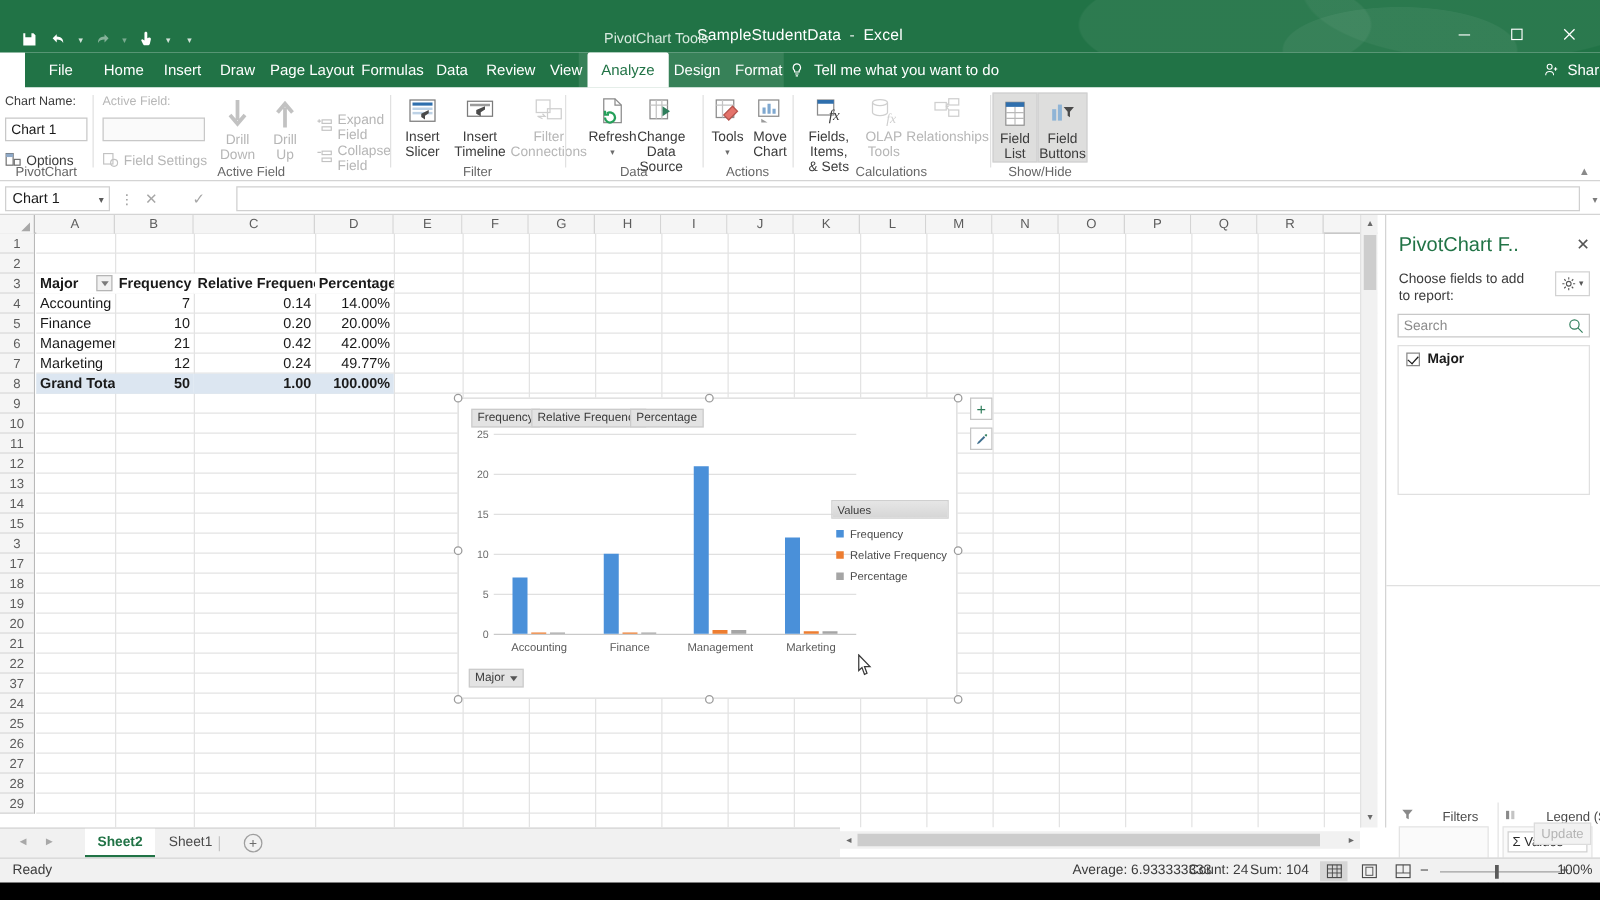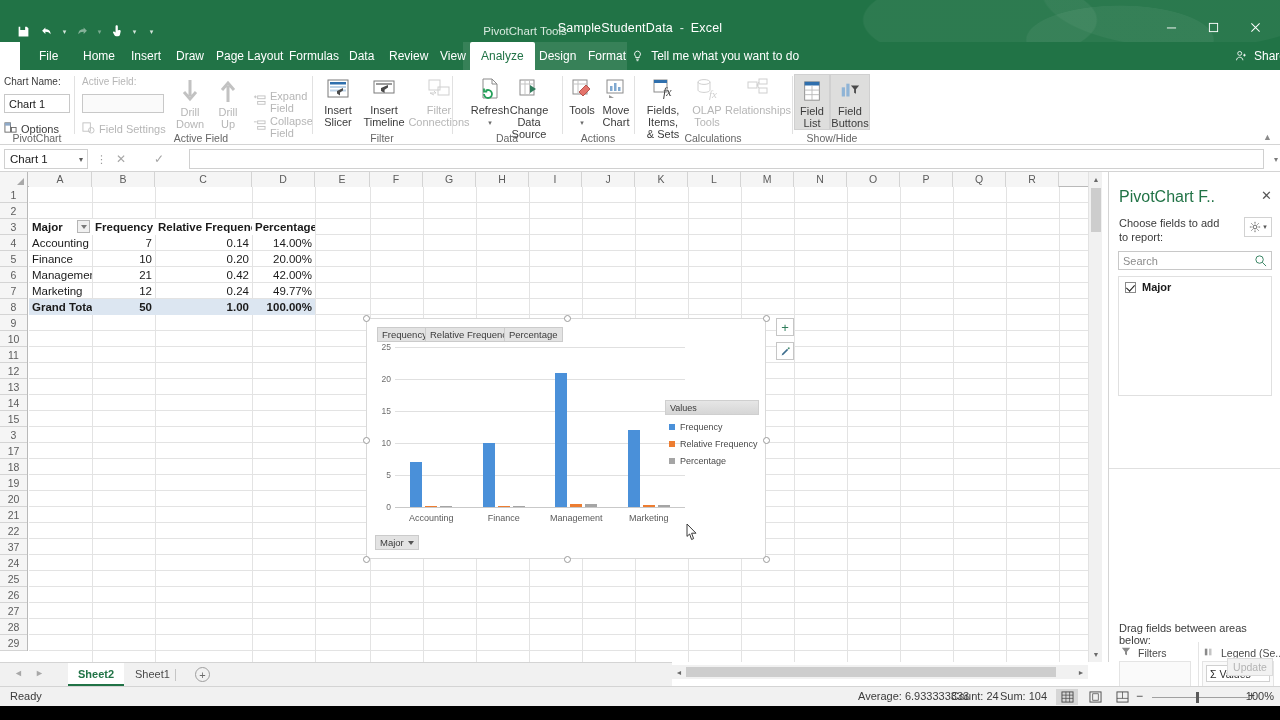--- a/index.html
+++ b/index.html
@@ -180,21 +180,21 @@
   .fieldlist { position:absolute; left:9px; top:104px; width:154px; height:120px; border:1px solid #e0e0e0;
                background:#fff; }
   .fieldrow { display:flex; align-items:center; gap:6px; padding:4px 6px; font-size:11px;
               font-weight:bold; color:#1a1a1a; }
   .chk { width:11px; height:11px; border:1px solid #8a8a8a; background:#fff; position:relative; flex:0 0 11px;}
   .chk.on::after { content:""; position:absolute; left:2px; top:0px; width:4px; height:7px;
                    border:solid #1a1a1a; border-width:0 1.6px 1.6px 0; transform:rotate(42deg); }
   .pane-divider { position:absolute; left:0; top:296px; width:172px; height:1px; background:#e0e0e0; }
   .drag-label { position:absolute; left:10px; top:450px; font-size:11px; color:#3b3b3b; }
   .areabox { position:absolute; border:1px solid #e4e4e4; background:#fafafa; }
-  .area-head { display:flex; align-items:center; gap:7px; font-size:10.5px; color:#4a4a4a;
+  .area-head { display:flex; align-items:center; gap:23px; font-size:10.5px; color:#4a4a4a;
                padding:3px 4px 0 2px; white-space:nowrap; }
   .pill { margin:3px 3px 0 3px; height:17px; border:1px solid #d0d0d0; background:#fff;
           display:flex; align-items:center; font-size:10.5px; color:#2b2b2b; padding:0 3px; }
   .pill .txt { flex:1; overflow:hidden; white-space:nowrap; }
   .pill .car { width:0;height:0;border-left:3px solid transparent;border-right:3px solid transparent;
                border-top:4px solid #555; margin-left:3px; }
   .defer { position:absolute; left:12px; top:662px; display:flex; align-items:center; gap:6px;
            font-size:10.5px; color:#3b3b3b; }
   .updbtn { position:absolute; right:7px; top:658px; width:46px; height:18px; border:1px solid #dcdcdc;
             background:#f2f2f2; color:#b4b4b4; font-size:10.5px; display:flex; align-items:center;
@@ -851,21 +851,20 @@
     </div>
 
     <div class="fieldlist">
       <div class="fieldrow">
         <span class="chk on"></span>
         <span>Major</span>
       </div>
     </div>
 
     <div class="pane-divider"></div>
-    <div class="drag-label">Drag fields between areas below:</div>
 
     <div class="areabox" style="left:10px;top:489px;width:72px;height:72px"></div>
     <div class="area-head" style="position:absolute;left:10px;top:472px;width:76px">
       <span>
         <svg width="10" height="10" viewBox="0 0 12 12">
             <path d="M1 1h10l-3.8 4.6V10L4.8 8.8V5.6z" fill="#8a8a8a"></path>
           </svg>
       </span>
       <span>Filters</span>
     </div>

